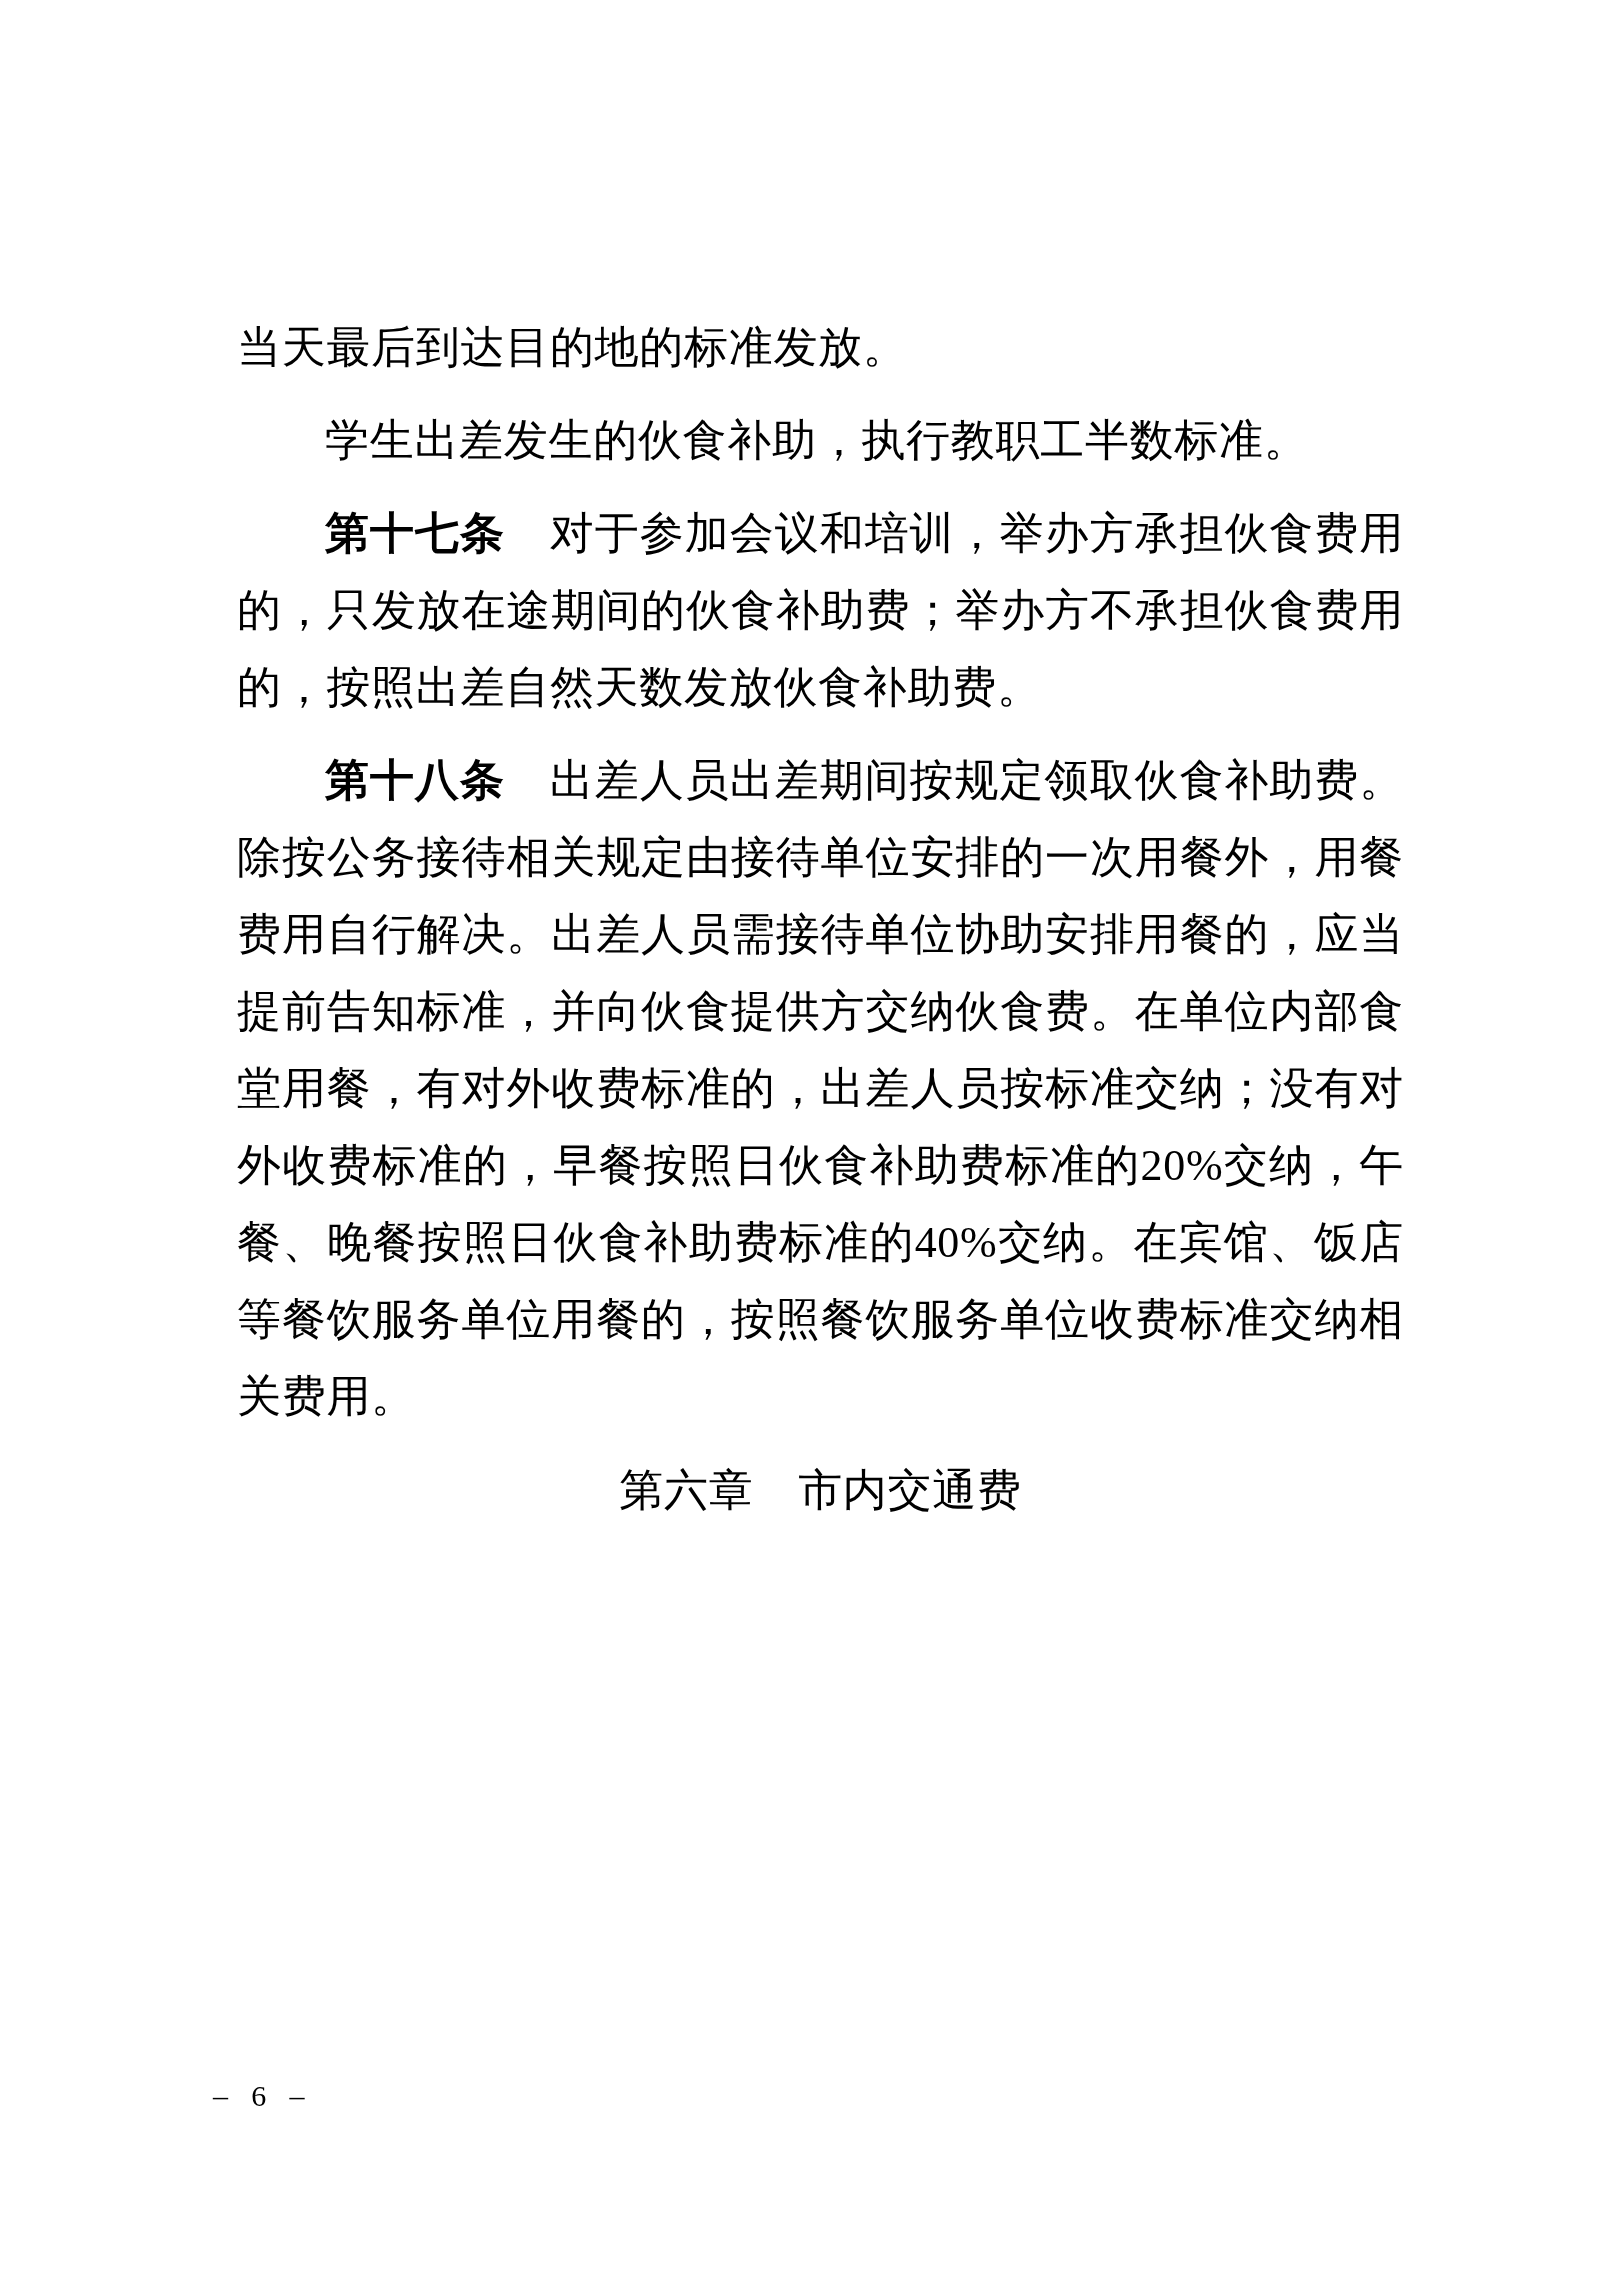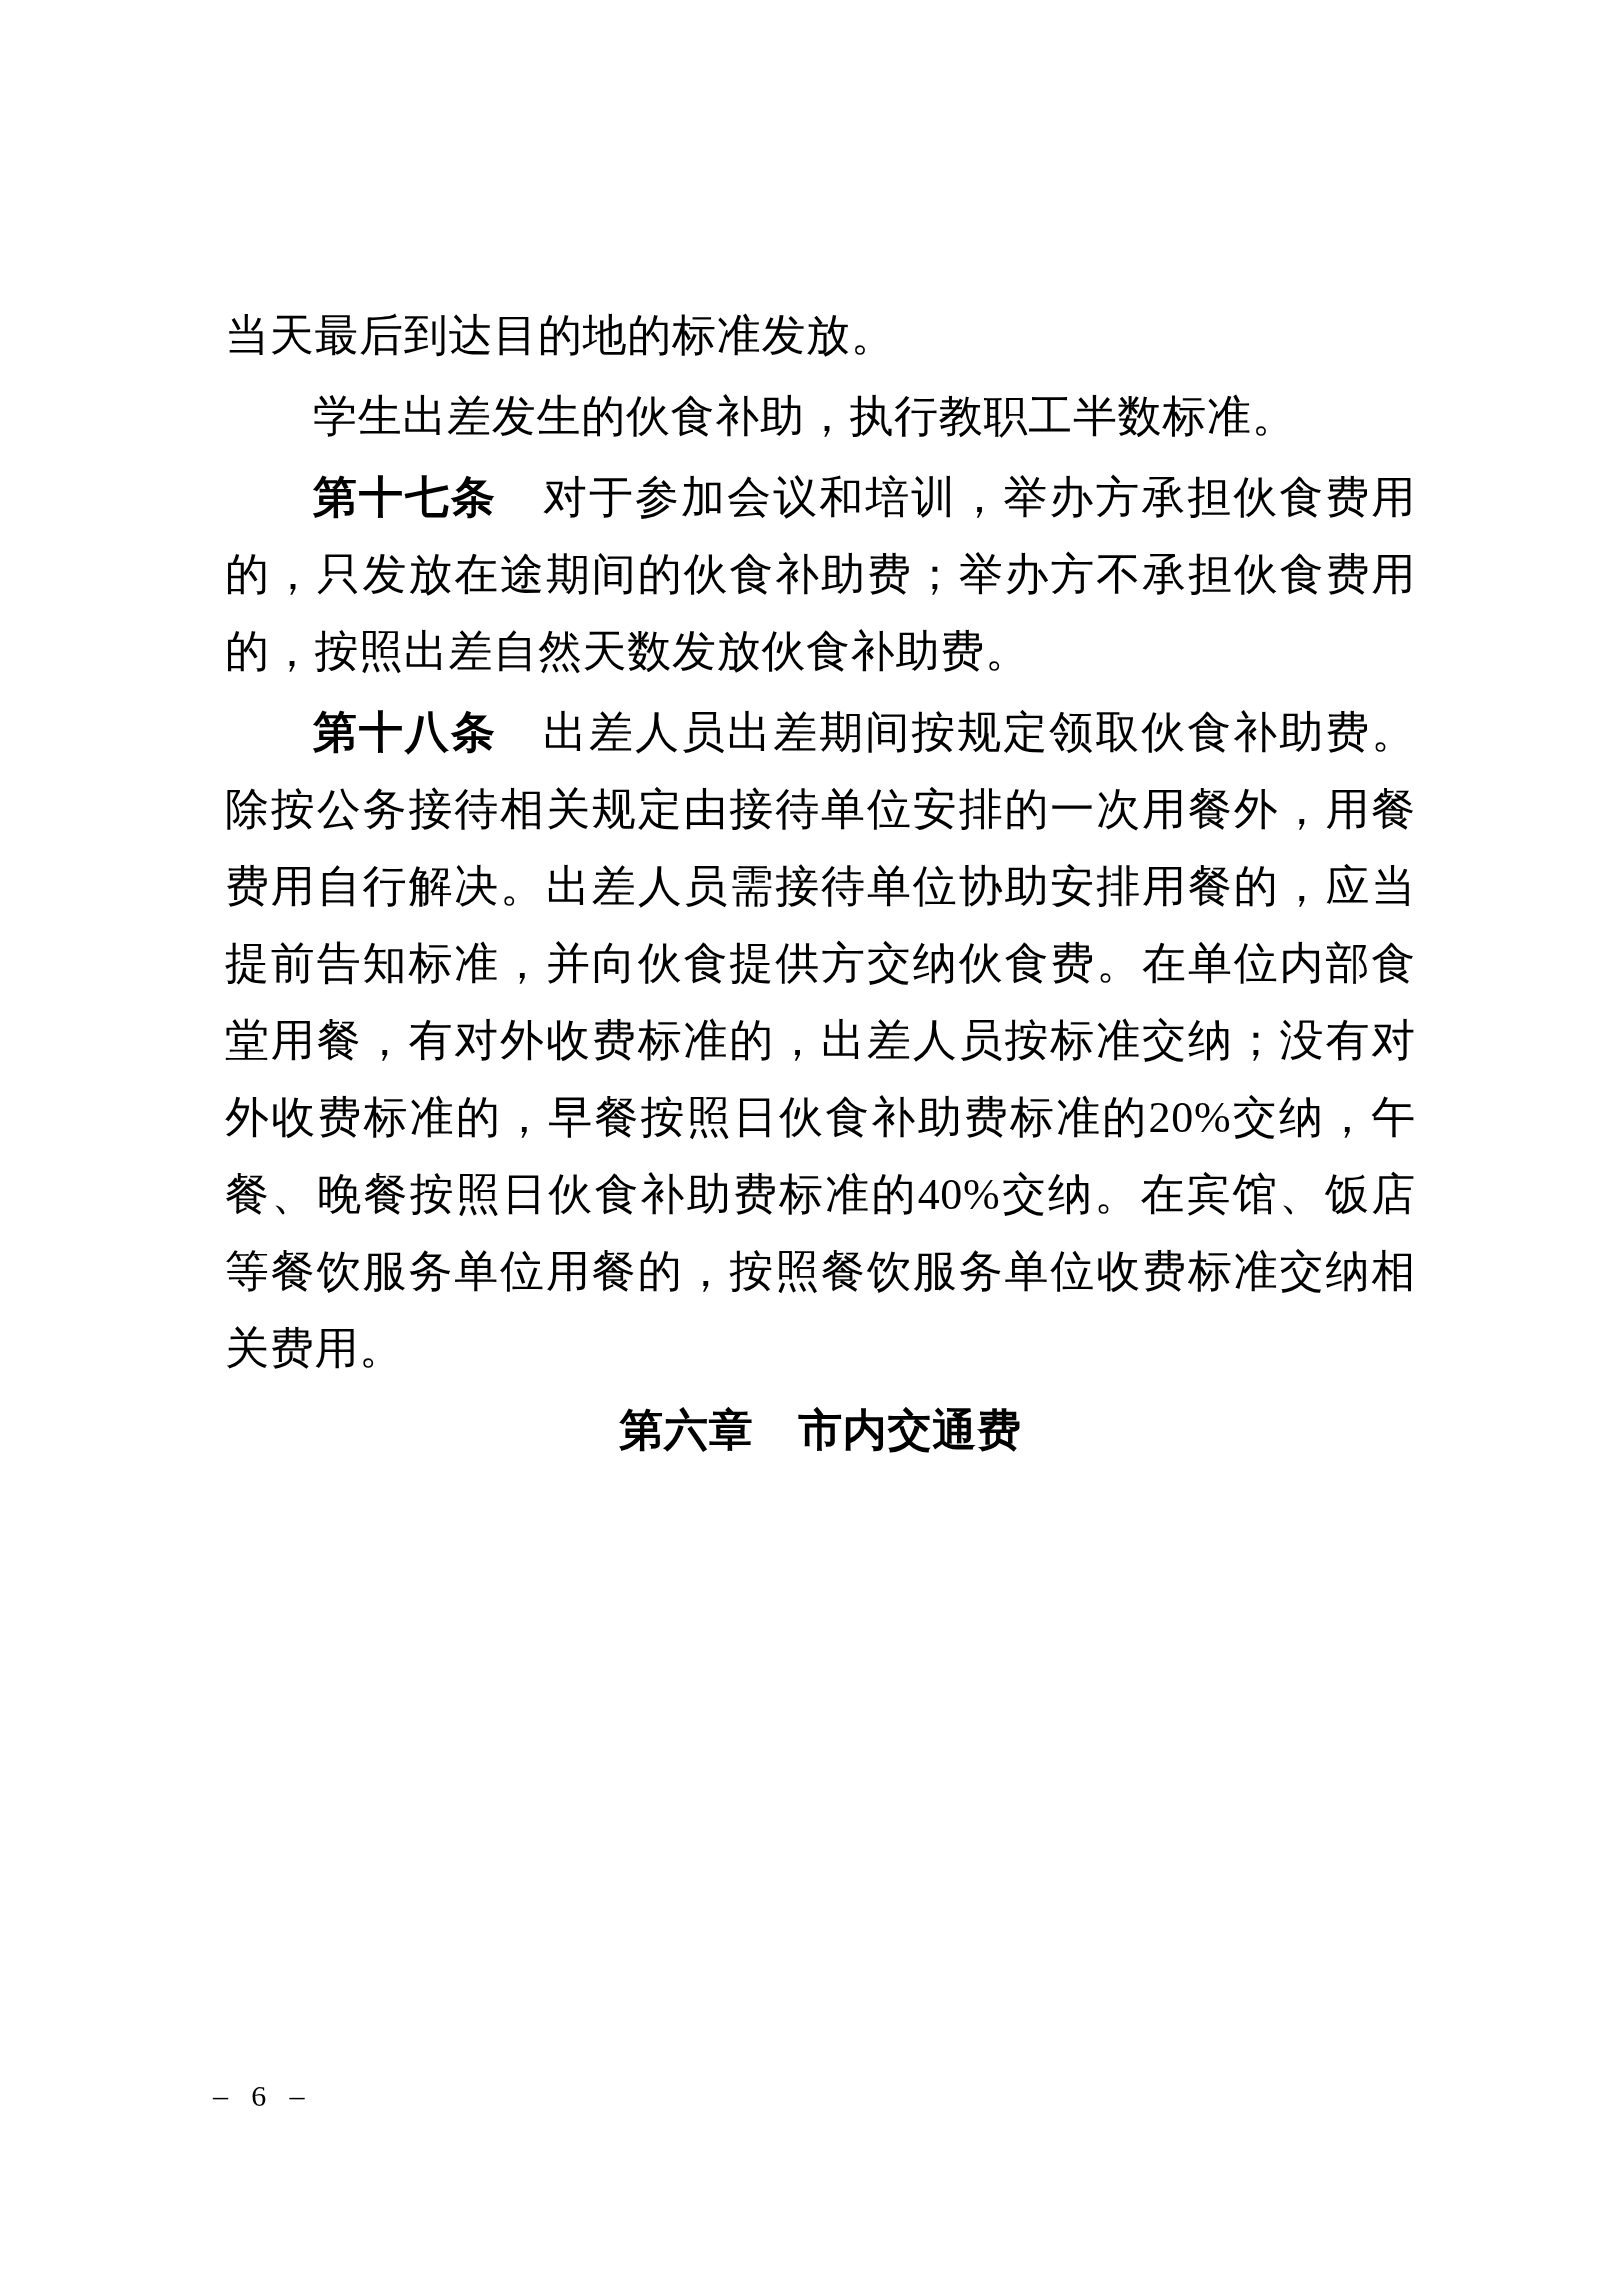--- a/index.html
+++ b/index.html
@@ -21,38 +21,38 @@
     position: absolute;
     left: 221px;
     top: 293px;
     width: 1199px;
     font-size: 44px;
     line-height: 77px;
     text-align: justify;
     letter-spacing: 0.7px;
   }
   .text-block p, .text-block h2 {
-    margin: 4px;
+    margin: 16px;
     padding: 0;
     font-weight: normal;
   }
   .para.indent { text-indent: 2em; }
   .run { white-space: pre-wrap; }
   .run.bold {
     font-weight: bold;
     font-family: Liberation Serif, serif;
   }
   .chapter-heading {
     text-align: center;
     text-indent: 0;
     font-size: 44px;
     line-height: 77px;
   }
   .chapter-heading .run {
-    font-weight: bold;
+    font-weight: normal;
     font-family: "Liberation Sans", "DejaVu Sans", sans-serif;
   }
   .page-footer {
     position: absolute;
     left: 213px;
     top: 2076px;
     font-size: 30px;
     line-height: 39px;
     letter-spacing: 7.9px;
     font-family: "Liberation Serif", "DejaVu Serif", serif;

